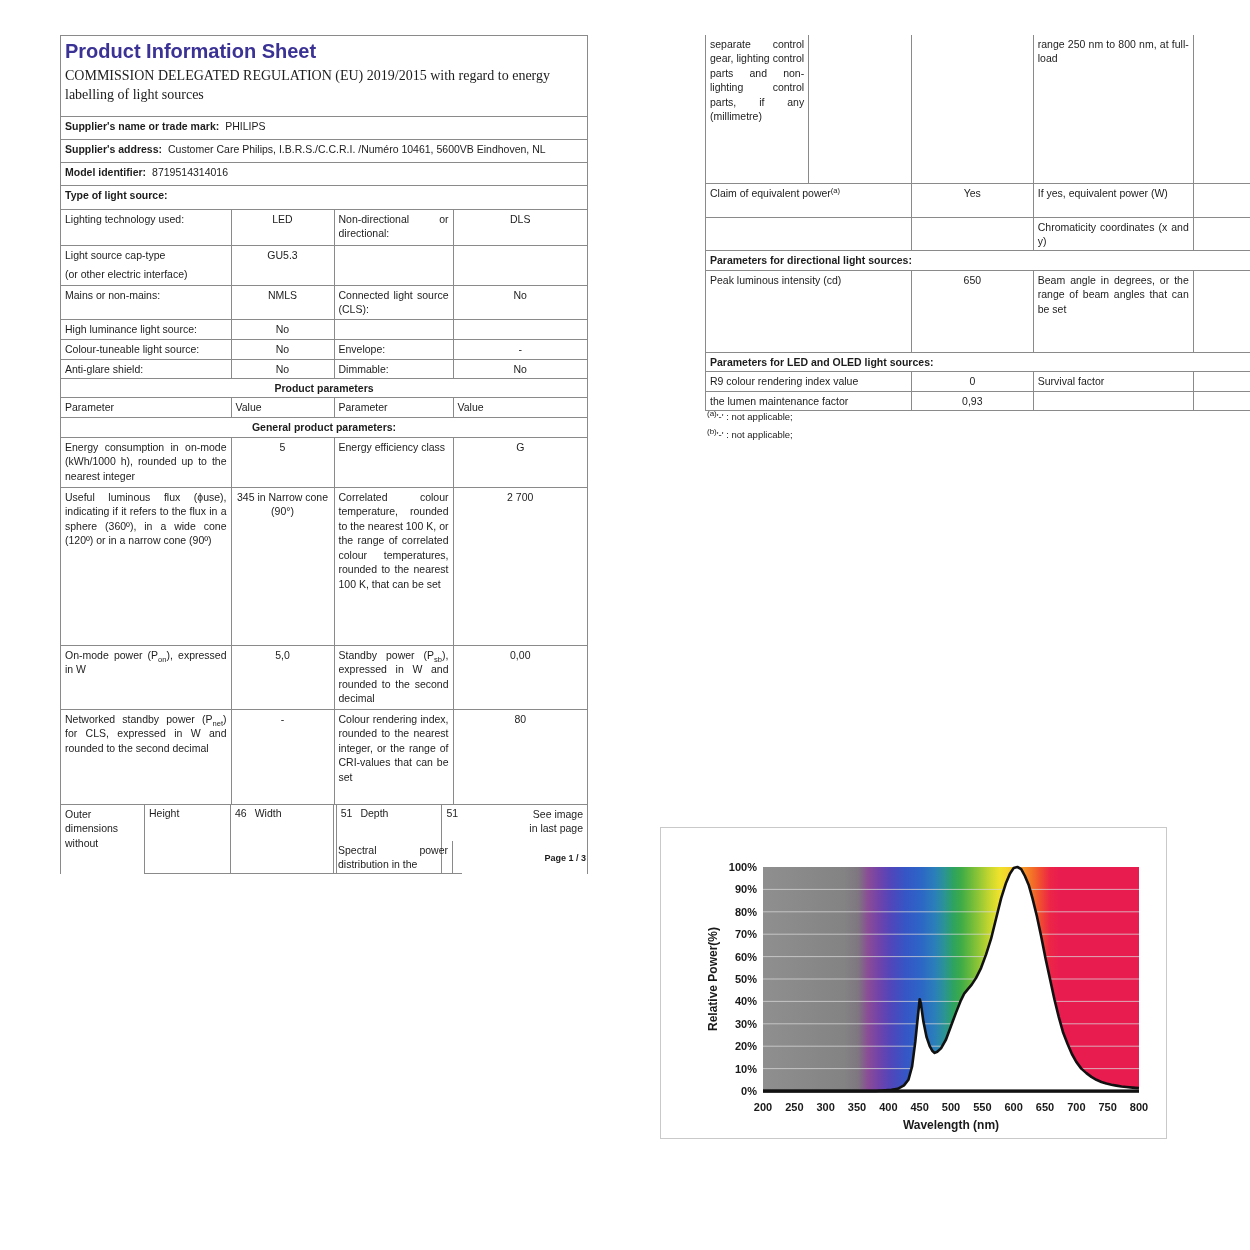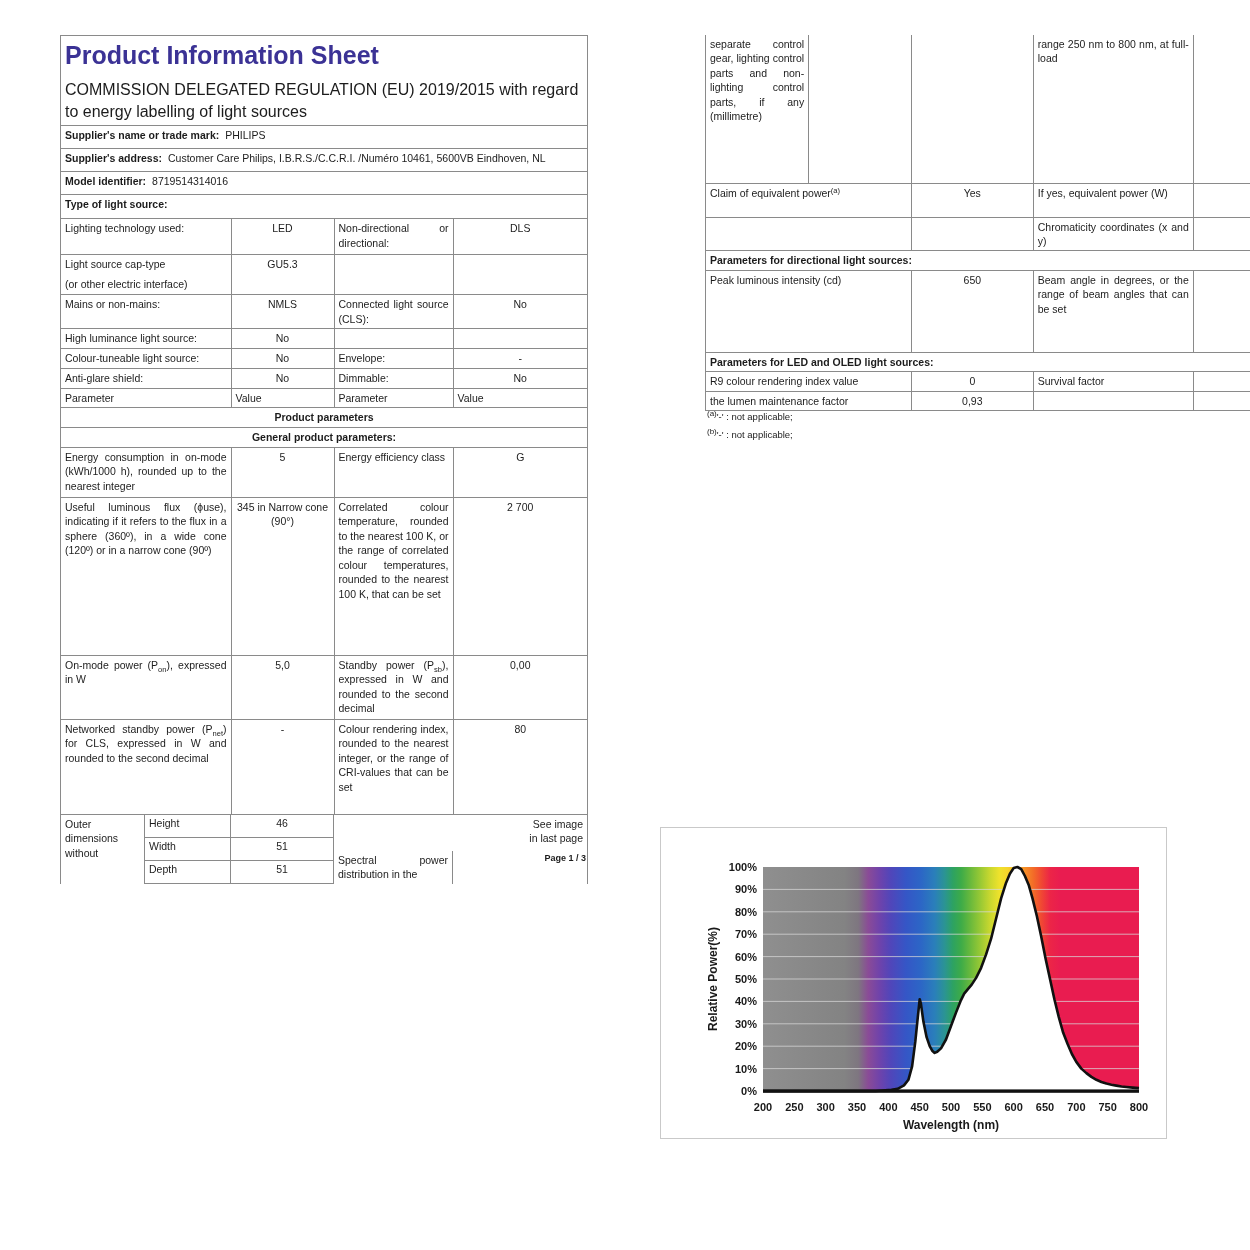--- a/index.html
+++ b/index.html
@@ -14,30 +14,30 @@
   table.t{border-collapse:collapse;table-layout:fixed;width:100%;font-size:10.5px;line-height:1.38;}
   .t td{border-right:1px solid #8a8a8a;border-bottom:1px solid #8a8a8a;vertical-align:top;padding:2px 4px;overflow:hidden;word-wrap:break-word;}
   .t td.nbr{border-right:none;}
   .t td.nbb{border-bottom:none;}
   .t td.nopad{padding:0;}
   .val{text-align:center;}
   .par{text-align:justify;}
   .b,.hdr{font-weight:bold;}
   .center{text-align:center;}
   .title-cell{padding:6px 8px 4px 8px;}
-  .doc-title{font-size:25px;font-weight:bold;color:#3b3295;}
-  .doc-subtitle{margin-top:6px;font-size:16px;line-height:1.4;}
+  .doc-title{font-size:20px;font-weight:bold;color:#3b3295;}
+  .doc-subtitle{font-size:14px;line-height:1.4;font-family:Liberation Serif, serif;}
   .info{padding:4px 4px;}
   .info .v{margin-left:6px;}
   .pbgap{margin-top:5px;}
   sub,sup{font-size:0.72em;line-height:0;}
   
   .dims-row{display:flex;align-items:stretch;min-height:56px;}
   .dims-l{width:84px;border-right:1px solid #8a8a8a;padding:2px 4px;box-sizing:border-box;}
-  .dims-mid{width:189px;border-right:1px solid #8a8a8a;display:flex;flex-direction:column;box-sizing:border-box;}
+  .dims-mid{width:189px;border-right:1px solid #8a8a8a;display:flex;flex-direction:row;box-sizing:border-box;}
   .dim-line{display:flex;border-bottom:1px solid #8a8a8a;flex:1;}
   .dim-name{width:86px;border-right:1px solid #8a8a8a;padding:1px 4px;box-sizing:border-box;}
   .dim-val{flex:1;text-align:center;padding:1px 4px;}
   .dims-p2{width:119px;border-right:1px solid #8a8a8a;padding:2px 4px;box-sizing:border-box;text-align:justify;margin-top:36px;}
   .dims-v2{flex:1;padding:2px 4px;text-align:right;}
   .footnotes{position:absolute;left:707px;top:408px;font-size:9.5px;line-height:1.9;color:#1c1c1c;}
   .footnotes sup{font-size:8px;}
   .page-indicator{position:absolute;left:60px;top:853px;width:526px;text-align:right;font-size:9px;font-weight:bold;}
   .chart-box{position:absolute;left:660px;top:827px;width:505px;height:310px;border:1px solid #c9c9c9;background:#fff;box-sizing:content-box;}
 </style>
@@ -114,27 +114,27 @@
       <td class="val nbr">-</td>
     </tr>
     <tr style="height:19px">
       <td class="par">Anti-glare shield:</td>
       <td class="val">No</td>
       <td class="par">Dimmable:</td>
       <td class="val nbr">No</td>
     </tr>
 
     <tr style="height:19px">
+      <td colspan="4" class="center b nbr">Product parameters</td>
+    </tr>
+    <tr style="height:19px">
       <td>Parameter</td>
       <td>Value</td>
       <td>Parameter</td>
       <td class="nbr">Value</td>
-    </tr>
-    <tr style="height:19px">
-      <td colspan="4" class="center b nbr">Product parameters</td>
     </tr>
     <tr style="height:20px">
       <td colspan="4" class="center b nbr">General product parameters:</td>
     </tr>
 
     <tr style="height:50px">
       <td class="par">Energy consumption in on-mode (kWh/1000 h), rounded up to the nearest integer</td>
       <td class="val">5</td>
       <td class="par">Energy efficiency class</td>
       <td class="val nbr">G</td>

